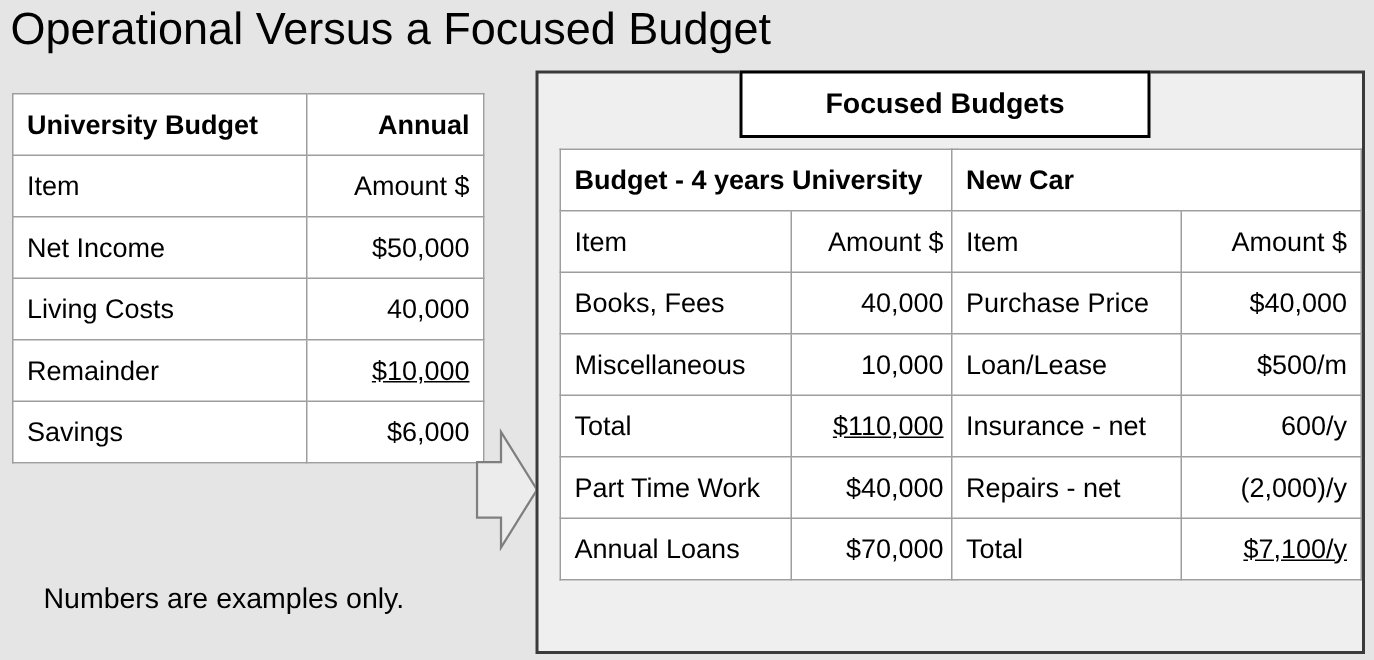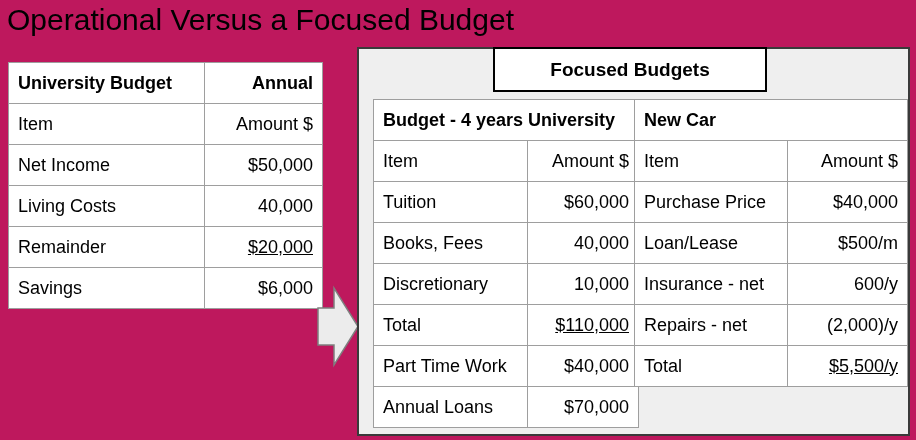--- a/index.html
+++ b/index.html
@@ -1,20 +1,20 @@
 <!DOCTYPE html>
 <html><head>
 <meta charset="utf-8">
 <style>
   html, body { margin: 0; padding: 0; background: #ffffff; }
   .canvas {
     position: relative;
     width: 916px;
     height: 440px;
-    background: #be185d;
+    background: #e5e5e5;
     font-family: "Liberation Sans", sans-serif;
     color: #000;
     overflow: hidden;
   }
   .page-title {
     position: absolute;
     left: 7px;
     top: 3px;
     font-size: 30px;
     font-weight: 400;
@@ -109,21 +109,21 @@
     <tr>
       <td>Net Income</td>
       <td class="amount">$50,000</td>
     </tr>
     <tr>
       <td class="indent">Living Costs</td>
       <td class="amount">40,000</td>
     </tr>
     <tr>
       <td>Remainder</td>
-      <td class="amount u">$20,000</td>
+      <td class="amount u">$10,000</td>
     </tr>
     <tr>
       <td>Savings</td>
       <td class="amount">$6,000</td>
     </tr>
   </tbody>
     </table>
 
   <svg class="flow-arrow" width="43" height="83" viewBox="0 0 43 83">
     <polygon points="1,23 17,23 17,3 41,41.5 17,80 17,60 1,60" fill="#ececec" stroke="#7f7f7f" stroke-width="1.5"></polygon>
@@ -140,29 +140,25 @@
         </colgroup>
       <tbody>
           <tr>
         <td colspan="2" class="hdr">Budget - 4 years University</td>
       </tr>
       <tr>
         <td>Item</td>
         <td class="amount">Amount $</td>
       </tr>
       <tr>
-        <td>Tuition</td>
-        <td class="amount">$60,000</td>
-      </tr>
-      <tr>
         <td>Books, Fees</td>
         <td class="amount">40,000</td>
       </tr>
       <tr>
-        <td>Discretionary</td>
+        <td>Miscellaneous</td>
         <td class="amount">10,000</td>
       </tr>
       <tr>
         <td>Total</td>
         <td class="amount u">$110,000</td>
       </tr>
       <tr>
         <td>Part Time Work</td>
         <td class="amount">$40,000</td>
       </tr>
@@ -197,21 +193,22 @@
       <tr>
         <td>Insurance - net</td>
         <td class="amount">600/y</td>
       </tr>
       <tr>
         <td>Repairs - net</td>
         <td class="amount">(2,000)/y</td>
       </tr>
       <tr>
         <td>Total</td>
-        <td class="amount u">$5,500/y</td>
+        <td class="amount u">$7,100/y</td>
       </tr>
     </tbody>
       </table>
 
   </div>
 
+  <div class="footnote">Numbers are examples only.</div>
 
 </div>
 
 </body></html>

